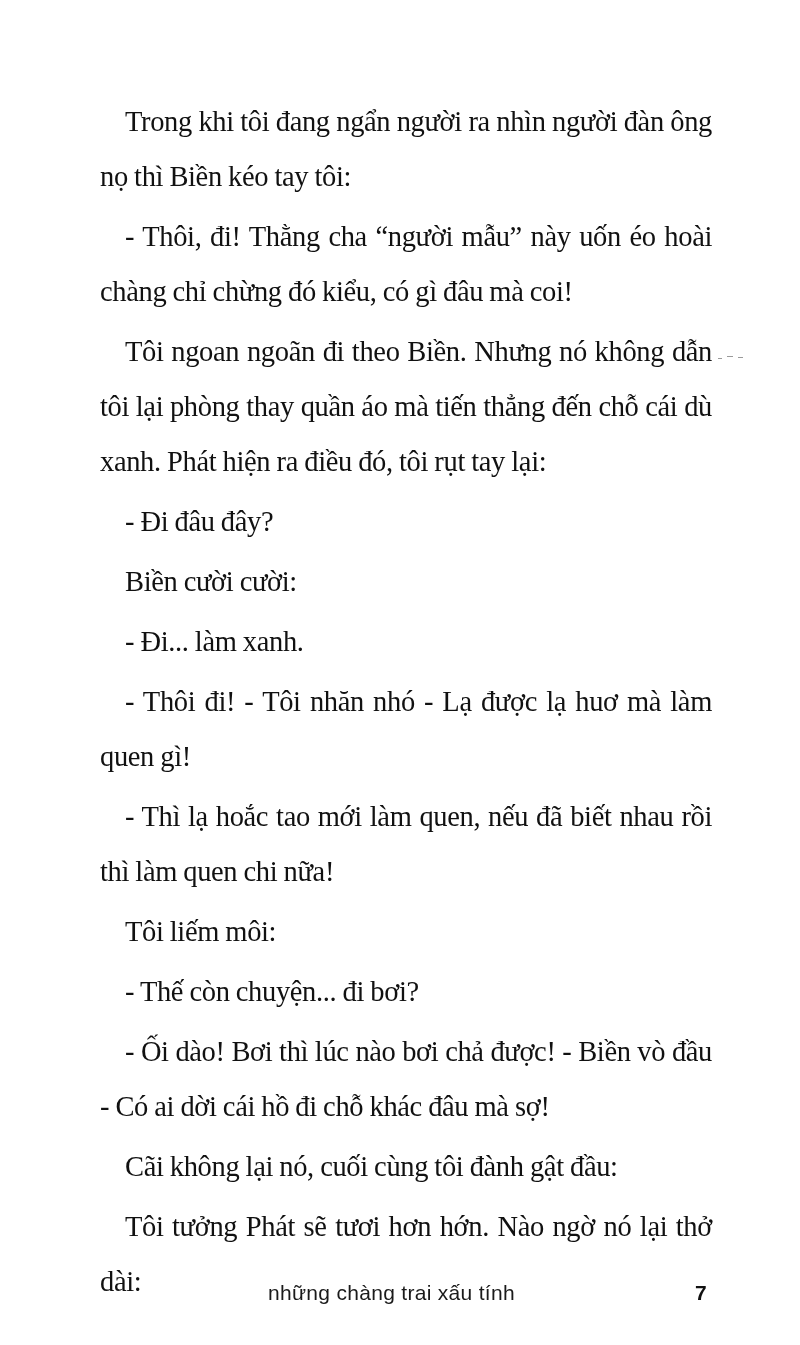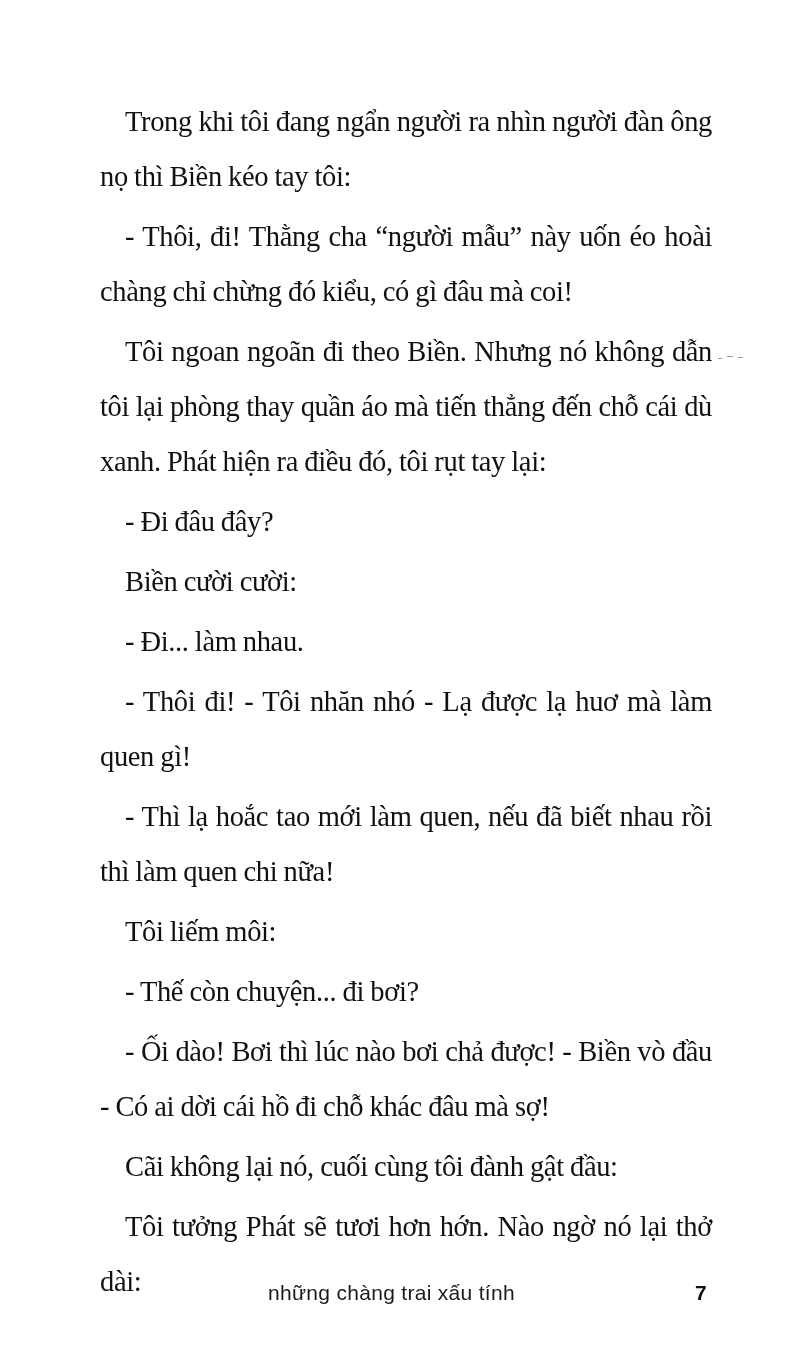--- a/index.html
+++ b/index.html
@@ -64,21 +64,21 @@
   </style>
 </head>
 <body>
 
 <div class="page">
   <p class="para">Trong khi tôi đang ngẩn người ra nhìn người đàn ông nọ thì Biền kéo tay tôi:</p>
   <p class="para">- Thôi, đi! Thằng cha “người mẫu” này uốn éo hoài chàng chỉ chừng đó kiểu, có gì đâu mà coi!</p>
   <p class="para">Tôi ngoan ngoãn đi theo Biền. Nhưng nó không dẫn tôi lại phòng thay quần áo mà tiến thẳng đến chỗ cái dù xanh. Phát hiện ra điều đó, tôi rụt tay lại:</p>
   <p class="para">- Đi đâu đây?</p>
   <p class="para">Biền cười cười:</p>
-  <p class="para">- Đi... làm nhau.</p>
+  <p class="para">- Đi... làm xanh.</p>
   <p class="para">- Thôi đi! - Tôi nhăn nhó - Lạ được lạ huơ mà làm quen gì!</p>
   <p class="para">- Thì lạ hoắc tao mới làm quen, nếu đã biết nhau rồi thì làm quen chi nữa!</p>
   <p class="para">Tôi liếm môi:</p>
   <p class="para">- Thế còn chuyện... đi bơi?</p>
   <p class="para">- Ối dào! Bơi thì lúc nào bơi chả được! - Biền vò đầu - Có ai dời cái hồ đi chỗ khác đâu mà sợ!</p>
   <p class="para">Cãi không lại nó, cuối cùng tôi đành gật đầu:</p>
   <p class="para">Tôi tưởng Phát sẽ tươi hơn hớn. Nào ngờ nó lại thở dài:</p>
 </div>
 
 <div class="speck" style="left:718px; top:358px; width:4px;"></div>

